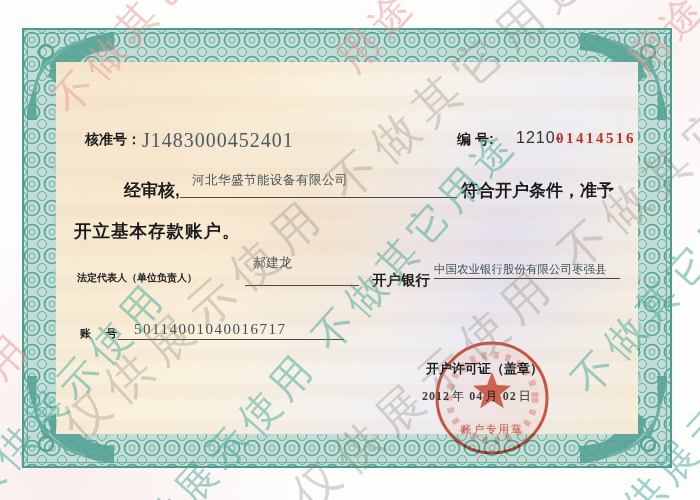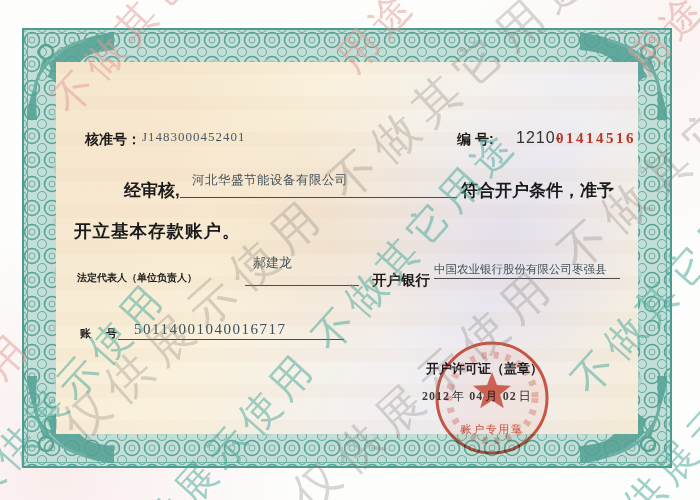--- a/index.html
+++ b/index.html
@@ -32,21 +32,21 @@
   .abs{position:absolute;white-space:nowrap;}
   .lbl{font-weight:bold;color:#1b1b1b;}
   .val{font-family:"Liberation Serif",serif;color:#44525a;}
   .ul{border-bottom:1.5px solid #4b4b4b;}
   .title{
     left:0;right:10px;top:76px;text-align:center;
     font-size:40px;font-weight:bold;letter-spacing:14px;color:#121212;
     text-shadow:0 0 1px rgba(0,0,0,.5);
   }
   .row-approval{top:131px;font-size:14px;}
-  .approval-value{left:142px;top:129px;font-size:13px;letter-spacing:1px;color:#4a5a66;}
+  .approval-value{left:142px;top:129px;font-size:20px;letter-spacing:1px;color:#4a5a66;}
   .serial-label{left:457px;top:131px;font-size:14px;}
   .serial-prefix{left:516px;top:129px;font-size:16px;color:#333;font-weight:normal;letter-spacing:1px;}
   .serial-number{left:556px;top:130px;font-family:"Liberation Serif",serif;font-weight:bold;
     font-size:15px;letter-spacing:2.5px;}
   .review-lead{left:124px;top:179px;font-size:17px;}
   .company-line{left:180px;top:172px;width:277px;height:26px;display:flex;align-items:flex-start;padding-bottom:1px;box-sizing:border-box;}
   .company-line span{font-size:12.5px;padding-left:12px;letter-spacing:.5px;}
   .review-tail{left:461px;top:179px;font-size:17px;}
   .open-line{left:74px;top:219px;font-size:17.5px;letter-spacing:1px;}
   .legal-label{left:77px;top:271px;font-size:10px;}

